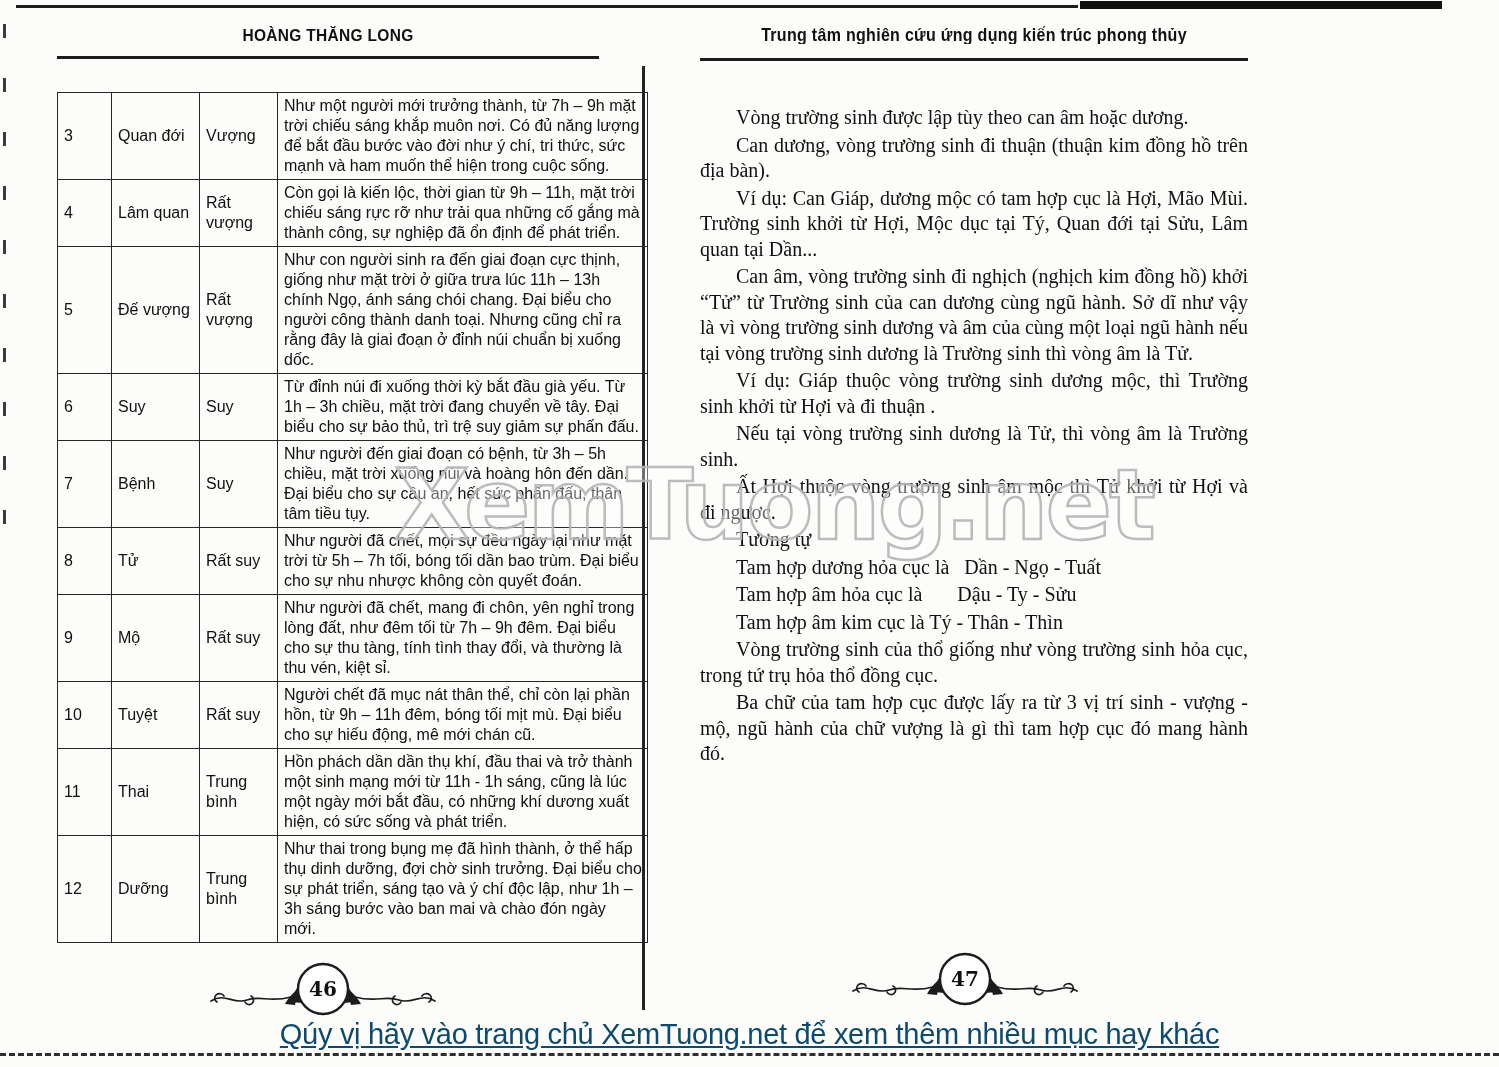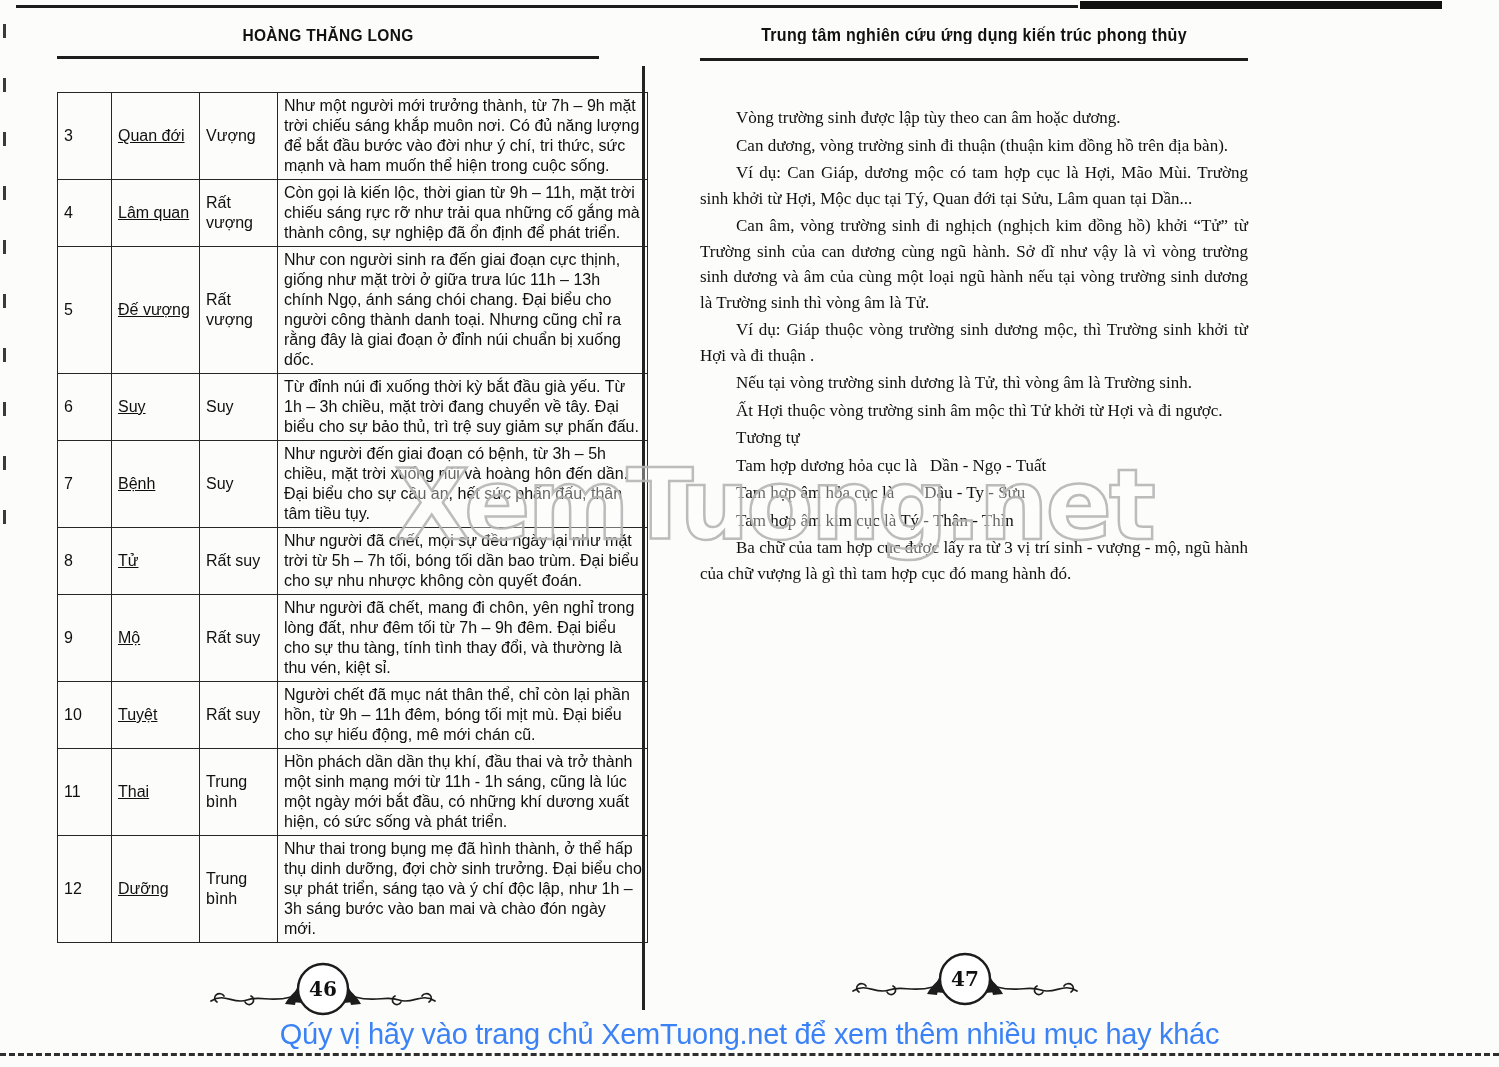--- a/index.html
+++ b/index.html
@@ -39,45 +39,45 @@
 
   
   table.ts{border-collapse:collapse;table-layout:fixed;width:542px;margin-top:33px;
     background:transparent;}
   table.ts td{
     border:1.8px solid #262626;vertical-align:middle;
     font:16px/20px "Liberation Sans",sans-serif;color:#101010;
     padding:3px 5px 3px 6px;overflow:hidden;
   }
   td.c-no{width:42px;padding-left:10px;}
-  td.c-name{width:76px;text-decoration:underline;}
+  td.c-name{width:76px;}
   td.c-status{width:66px;}
   td.c-desc{width:358px;font-size:15.8px;}
 
   
   .paras{margin-top:44px;}
   .paras p{
-    font-family:"Liberation Serif",serif;font-size:17px;line-height:25.5px;
+    font-family:"Liberation Serif",serif;font-size:20px;line-height:25.5px;
     color:#111;text-align:justify;text-indent:36px;margin:0 0 2px 0;
     white-space:pre-wrap;
   }
 
   
   .ornament{position:absolute;z-index:2;}
   .orn-left{left:203px;top:956px;}
   .orn-right{left:845px;top:946px;}
   .st{fill:none;stroke:#1c1c1c;stroke-width:1.7;stroke-linecap:round;}
   .leaf{fill:#1c1c1c;}
   .pgnum{font:700 20px "DejaVu Serif",serif;fill:#111;}
   .svg-defs{position:absolute;width:0;height:0;overflow:hidden;}
 
   
   .footer-bar{position:absolute;left:0;top:1017px;width:1499px;text-align:center;z-index:2;}
   .footer-bar span{
-    font:400 29px/34px "Liberation Sans",sans-serif;color:#3b82f6;letter-spacing:-.3px;
+    font:400 29px/34px "Liberation Sans",sans-serif;color:#0c4a6e;letter-spacing:-.3px;text-decoration:underline;
   }
 </style>
 </head>
 <body>
 
 <svg class="svg-defs" aria-hidden="true">
   <defs>
     <g id="fl-half">
       <path class="st" d="M8 45 C 22 36 30 49 44 44 C 58 39 66 47 88 41"></path>
       <path class="st" d="M14 46 a5 4.5 0 1 1 7 -6"></path>
@@ -202,20 +202,21 @@
 
       <p>Tam hợp dương hỏa cục là   Dần - Ngọ - Tuất</p>
 
       <p>Tam hợp âm hỏa cục là       Dậu - Ty - Sửu</p>
 
 
       <p>Tam hợp âm kim cục là Tý - Thân - Thìn</p>
 
 
 
+      <p>Vòng trường sinh của thổ giống như vòng trường sinh hỏa cục, trong tứ trụ hỏa thổ đồng cục.</p>
 
       <p>Ba chữ của tam hợp cục được lấy ra từ 3 vị trí sinh - vượng - mộ, ngũ hành của chữ vượng là gì thì tam hợp cục đó mang hành đó.</p>
     </div>
 </div>
 
 <div class="ornament orn-left">
   <svg width="240" height="64" viewBox="0 0 240 64">
     <use href="#fl-half"></use>
     <use href="#fl-half" transform="translate(240,0) scale(-1,1)"></use>
     <circle cx="120" cy="33" r="25" fill="#ffffff" stroke="#1c1c1c" stroke-width="2.4"></circle>

